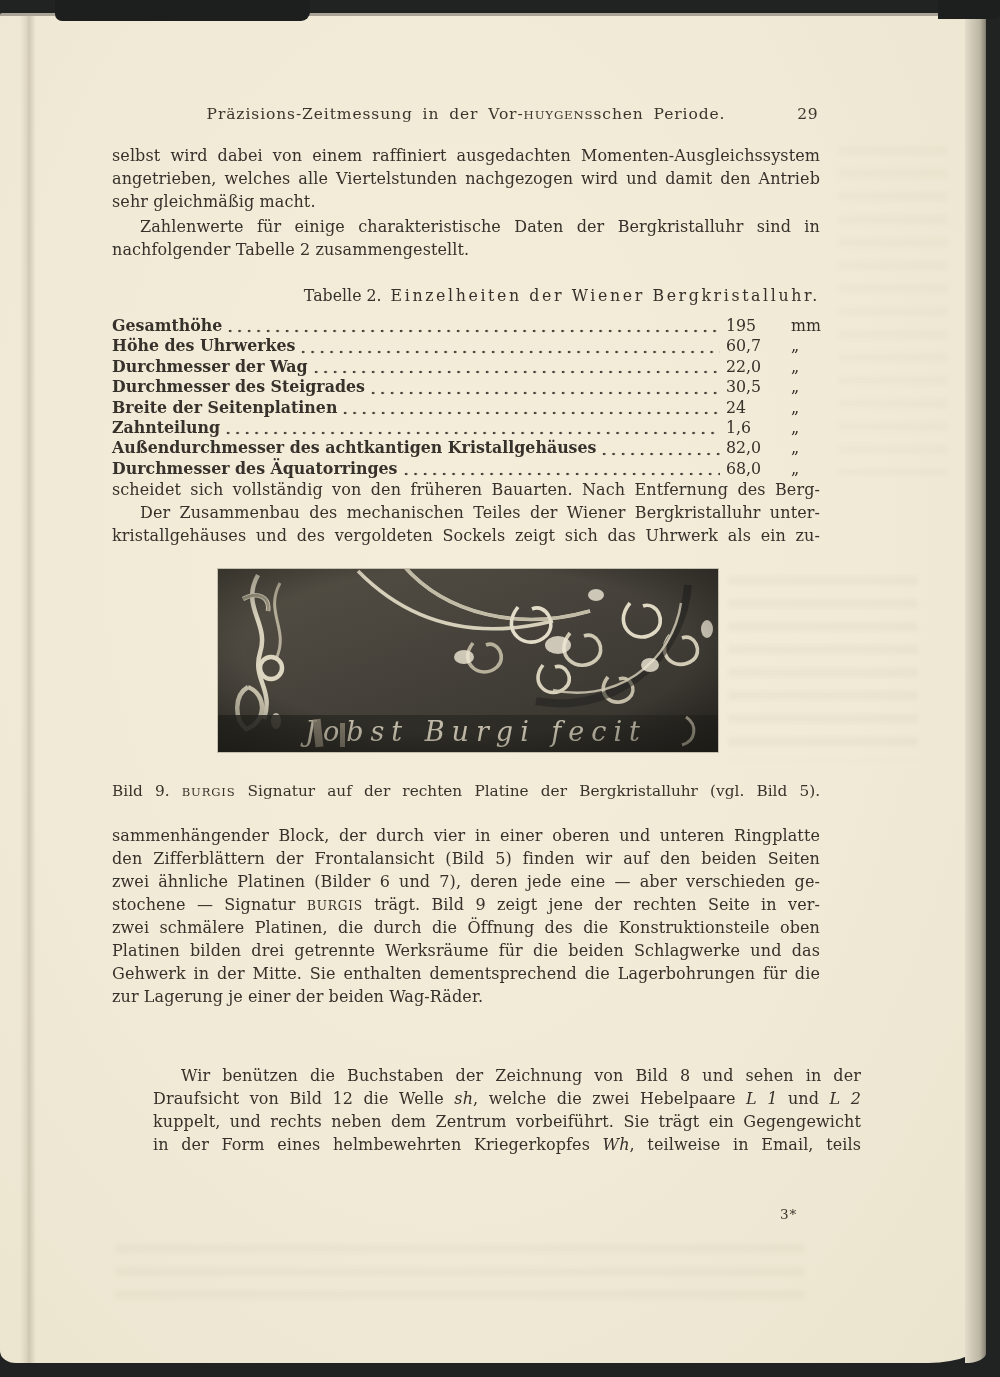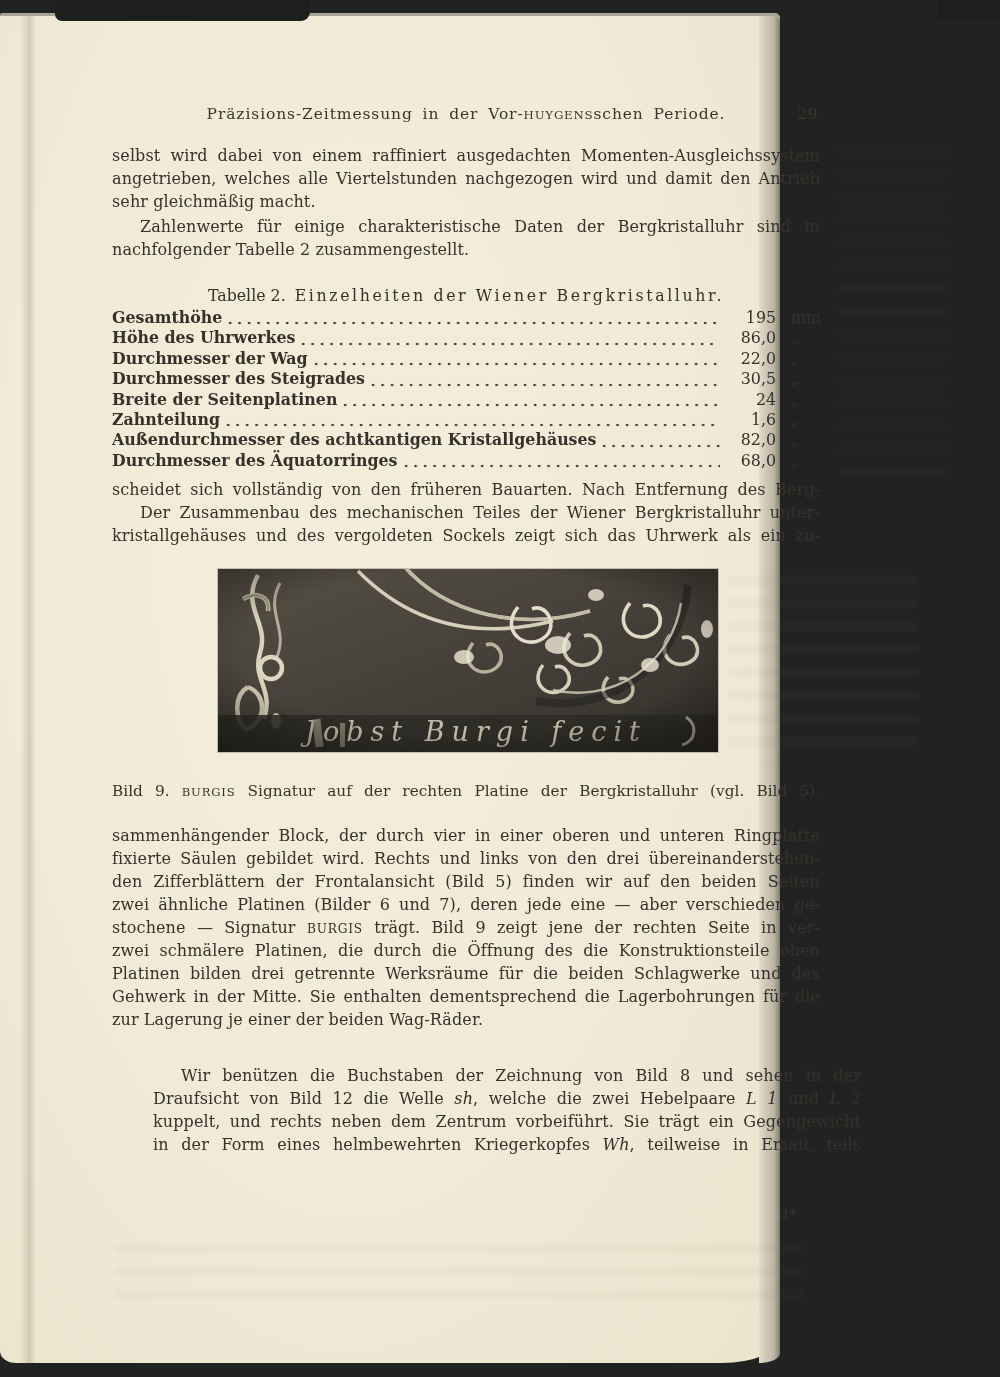--- a/index.html
+++ b/index.html
@@ -4,21 +4,21 @@
 <style>
   html,body{margin:0;padding:0;}
   body{
     width:1000px;height:1377px;position:relative;overflow:hidden;
     background:#212322;
     font-family:"DejaVu Serif","Liberation Serif",serif;
     color:#36312a;
   }
   
   .page{
-    position:absolute;left:0;top:13px;width:780px;height:1350px;
+    position:absolute;left:0;top:13px;width:986px;height:1350px;
     background:radial-gradient(ellipse at 45% 38%, #f3edda 0%, #f1ead7 55%, #eae3cd 100%);
     border-radius:2px 5px 58px 16px / 2px 5px 26px 12px;
     border-top:3px solid #a9a395;
     box-sizing:border-box;
   }
   .edge-right{
     position:absolute;right:0;top:0;width:21px;height:100%;
     background:linear-gradient(90deg,#e3dcca 0%,#cdc7b5 35%,#bcb6a5 70%,#948f80 92%,#7d7869 100%);
     border-radius:0 5px 26px 0 / 0 5px 12px 0;
   }
@@ -40,30 +40,30 @@
   }
   .line.end{text-align-last:left;}
   .indent{text-indent:28px;}
   .sc{text-transform:uppercase;font-size:.76em;letter-spacing:.8px;}
   .it{font-style:italic;}
   
   .header{top:87px;text-align:center;font-size:15.5px;letter-spacing:.9px;word-spacing:4px;color:#3b362d;height:22px;line-height:22px;}
   .pageno{position:absolute;right:2px;top:0;letter-spacing:.5px;}
   
   .tbl{top:268px;font-size:15.8px;}
-  .tbl-title{text-align:center;height:24px;line-height:24px;margin-bottom:0;}
+  .tbl-title{text-align:right;height:24px;line-height:24px;margin-bottom:8px;}
   .tbl-title .spaced{letter-spacing:2.6px;margin-left:9px;}
   .trow{display:flex;align-items:baseline;height:20.4px;line-height:20.4px;}
   .tlabel{white-space:nowrap;font-weight:bold;}
   .leader{
     flex:1;height:16px;margin:0 6px 0 4px;align-self:flex-end;
     background-image:radial-gradient(circle at 4px 11px,#454036 1.15px,rgba(0,0,0,0) 1.6px);
     background-size:9.5px 16px;background-repeat:repeat-x;
   }
-  .tvalue{width:50px;text-align:right;white-space:nowrap;}
+  .tvalue{width:50px;text-align:left;white-space:nowrap;}
   .tunit{width:44px;padding-left:15px;white-space:nowrap;box-sizing:border-box;}
   
   .photo{position:absolute;left:106px;top:553px;width:500px;height:183px;box-shadow:0 0 0 1px rgba(60,55,45,.25);}
   .photo svg{display:block;}
   
   .caption{top:764px;font-size:15.3px;height:22px;line-height:22px;text-align:justify;text-align-last:justify;white-space:nowrap;overflow:hidden;color:#38332b;}
   
   .sigmark{position:absolute;left:668px;top:1190px;font-size:13.5px;letter-spacing:1px;color:#3b362d;}
 </style>
 </head>
@@ -101,21 +101,21 @@
       </div>
       <div class="trow">
         <span class="tlabel">Gesamthöhe</span>
           <span class="leader"></span>
           <span class="tvalue">195</span>
           <span class="tunit">mm</span>
       </div>
       <div class="trow">
         <span class="tlabel">Höhe des Uhrwerkes</span>
           <span class="leader"></span>
-          <span class="tvalue">86,0</span>
+          <span class="tvalue">60,7</span>
           <span class="tunit">„</span>
       </div>
       <div class="trow">
         <span class="tlabel">Durchmesser der Wag</span>
           <span class="leader"></span>
           <span class="tvalue">22,0</span>
           <span class="tunit">„</span>
       </div>
       <div class="trow">
         <span class="tlabel">Durchmesser des Steigrades</span>
@@ -220,21 +220,20 @@
         <rect x="0" y="0" width="500" height="183" fill="url(#vig)"></rect>
       </svg>
     </div>
 
     <div class="abs caption">
       <span>Bild 9. </span><span class="sc">Burgis</span><span> Signatur auf der rechten Platine der Bergkristalluhr (vgl. Bild 5).</span>
     </div>
 
     <div class="abs" style="top:808px;">
       <div class="line">sammenhängender Block, der durch vier in einer oberen und unteren Ringplatte</div>
-      <div class="line">fixierte Säulen gebildet wird. Rechts und links von den drei übereinanderstehen-</div>
       <div class="line">den Zifferblättern der Frontalansicht (Bild 5) finden wir auf den beiden Seiten</div>
       <div class="line">zwei ähnliche Platinen (Bilder 6 und 7), deren jede eine — aber verschieden ge-</div>
       <div class="line"><span>stochene — Signatur </span><span class="sc">Burgis</span><span> trägt. Bild 9 zeigt jene der rechten Seite in ver-</span></div>
       <div class="line">zwei schmälere Platinen, die durch die Öffnung des die Konstruktionsteile oben</div>
       <div class="line">Platinen bilden drei getrennte Werksräume für die beiden Schlagwerke und das</div>
       <div class="line">Gehwerk in der Mitte. Sie enthalten dementsprechend die Lagerbohrungen für die</div>
       <div class="line end">zur Lagerung je einer der beiden Wag-Räder.</div>
     </div>
 
     <div class="abs" style="top:1048px;margin-left:41px;">

